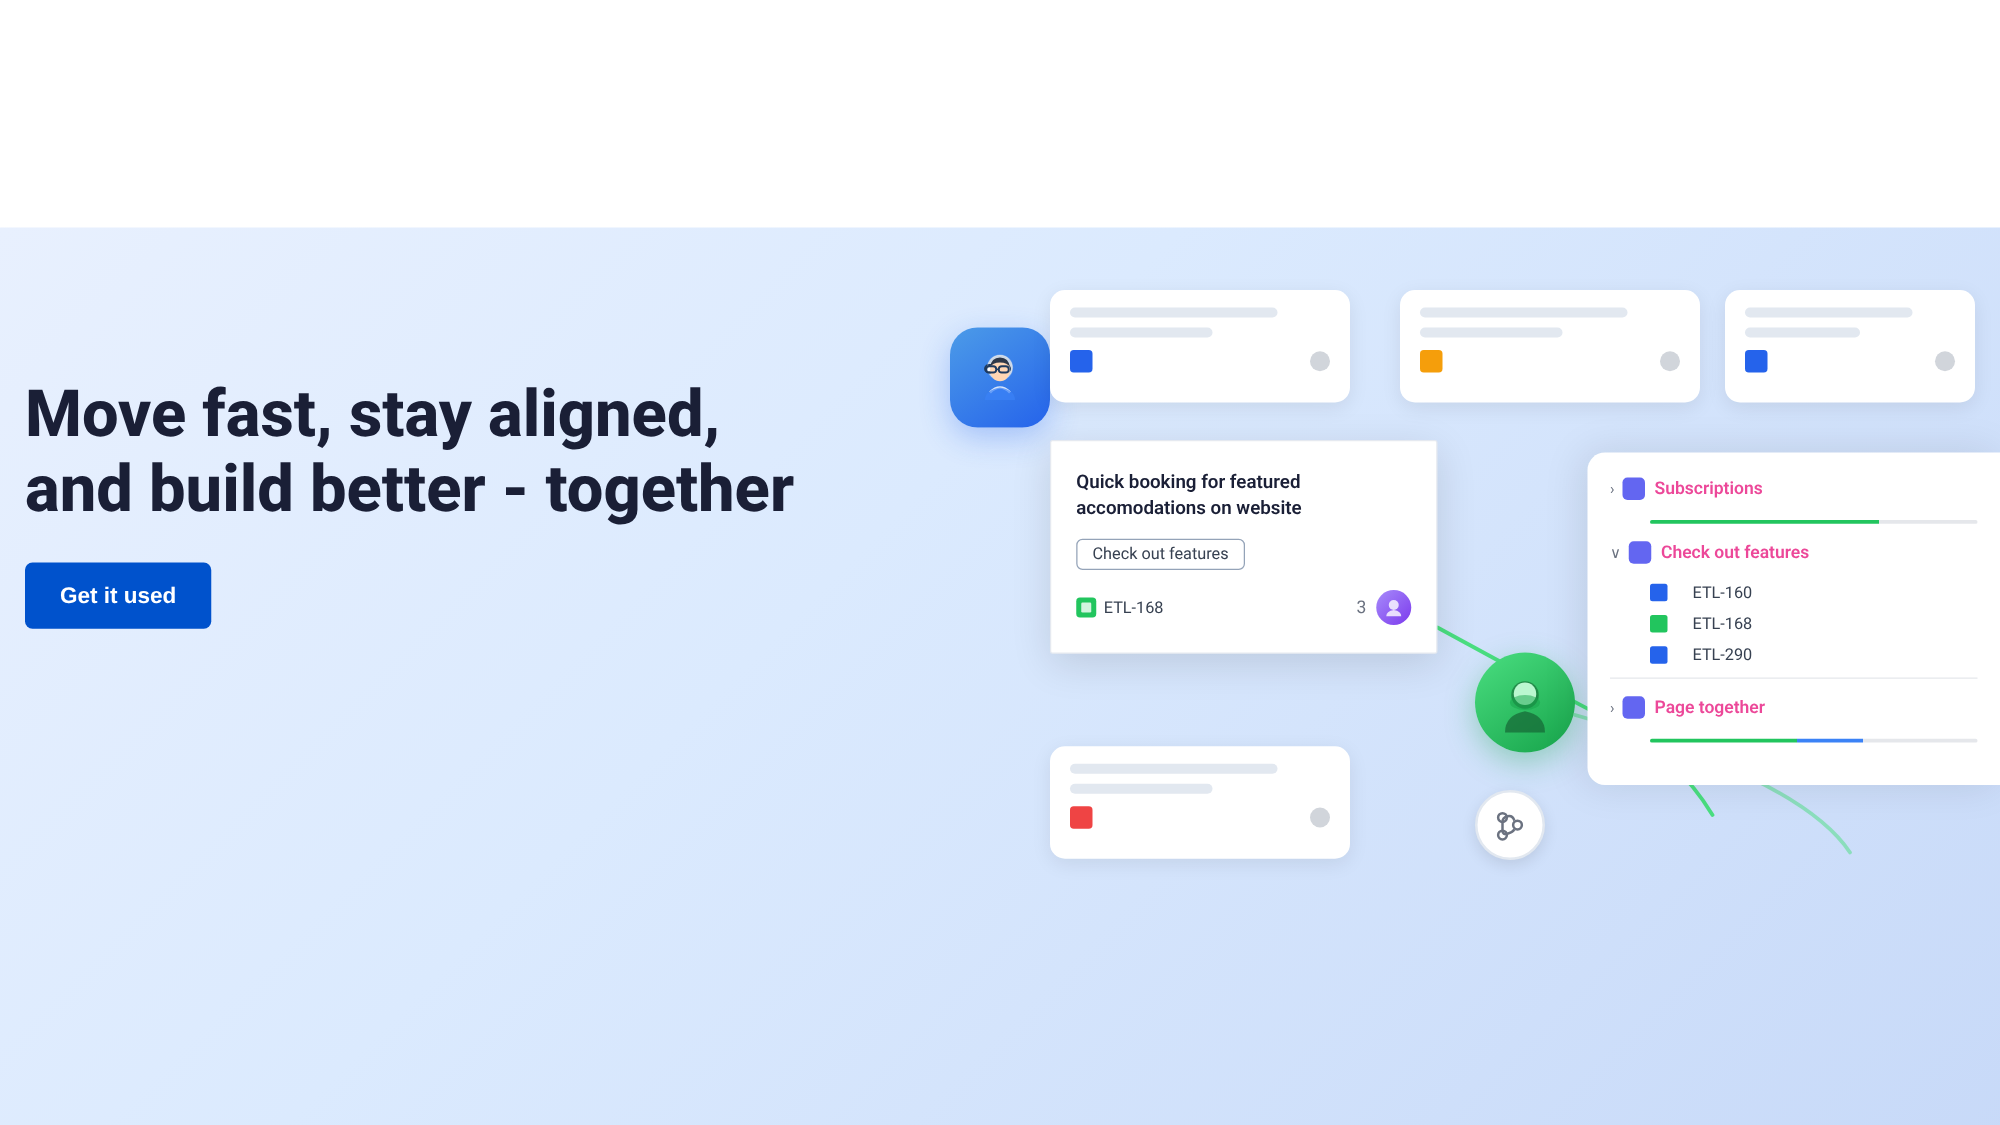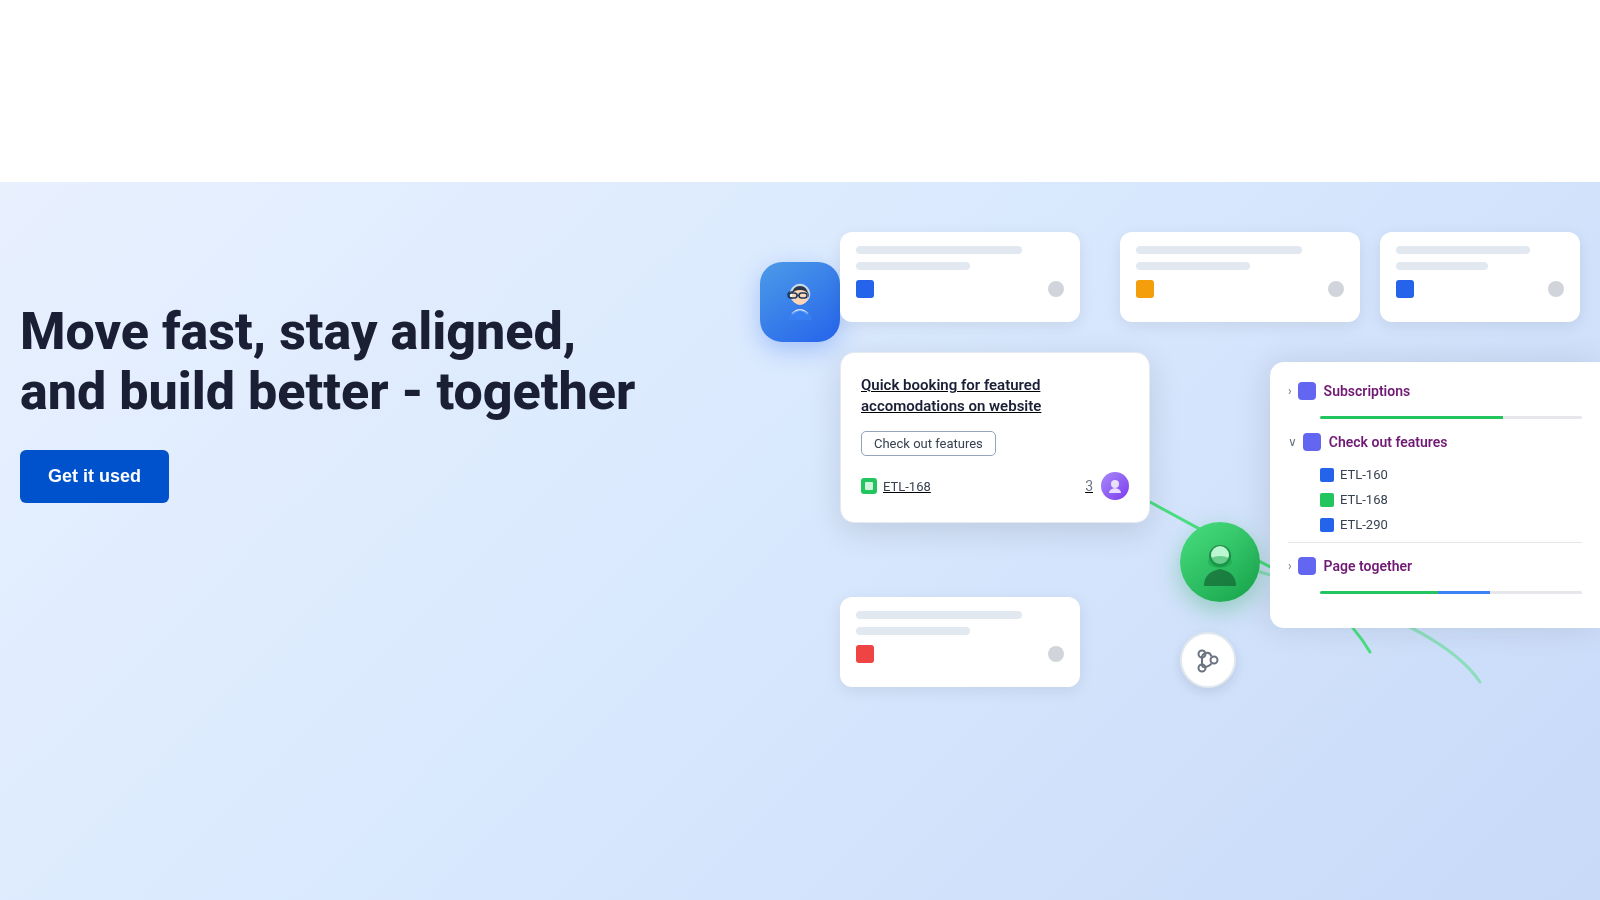--- a/index.html
+++ b/index.html
@@ -156,25 +156,24 @@
       overflow: hidden;
     }
 
     
     .card-main {
       position: absolute;
       left: 200px;
       top: 170px;
       width: 310px;
       background: #fff;
-      border-radius: 14px;
+      border-radius: 2px;
       box-shadow: 0 8px 32px rgba(0,0,0,0.12);
       padding: 22px 20px;
       border: 1.5px solid #e5e9f0;
-      text-decoration: underline;
     }
 
     .card-main-title {
       font-size: 15px;
       font-weight: 600;
       color: #1a1f36;
       margin-bottom: 14px;
       line-height: 1.4;
     }
 
@@ -318,40 +317,40 @@
       height: 18px;
       border-radius: 4px;
       background: #6366f1;
       margin-right: 8px;
       flex-shrink: 0;
     }
 
     .panel-label {
       font-size: 14px;
       font-weight: 600;
-      color: #701a75;
+      color: #ec4899;
       flex: 1;
     }
 
     .panel-progress {
       height: 3px;
       border-radius: 2px;
       margin-bottom: 14px;
       margin-left: 32px;
     }
 
     .panel-sub-items {
       margin-left: 32px;
       margin-bottom: 8px;
     }
 
     .panel-sub-item {
       display: flex;
-      align-items: flex-end;
-      gap: 6px;
+      align-items: flex-start;
+      gap: 20px;
       margin-bottom: 10px;
     }
 
     .panel-check-icon {
       width: 14px;
       height: 14px;
       border-radius: 2px;
       background: #2563eb;
       flex-shrink: 0;
     }

